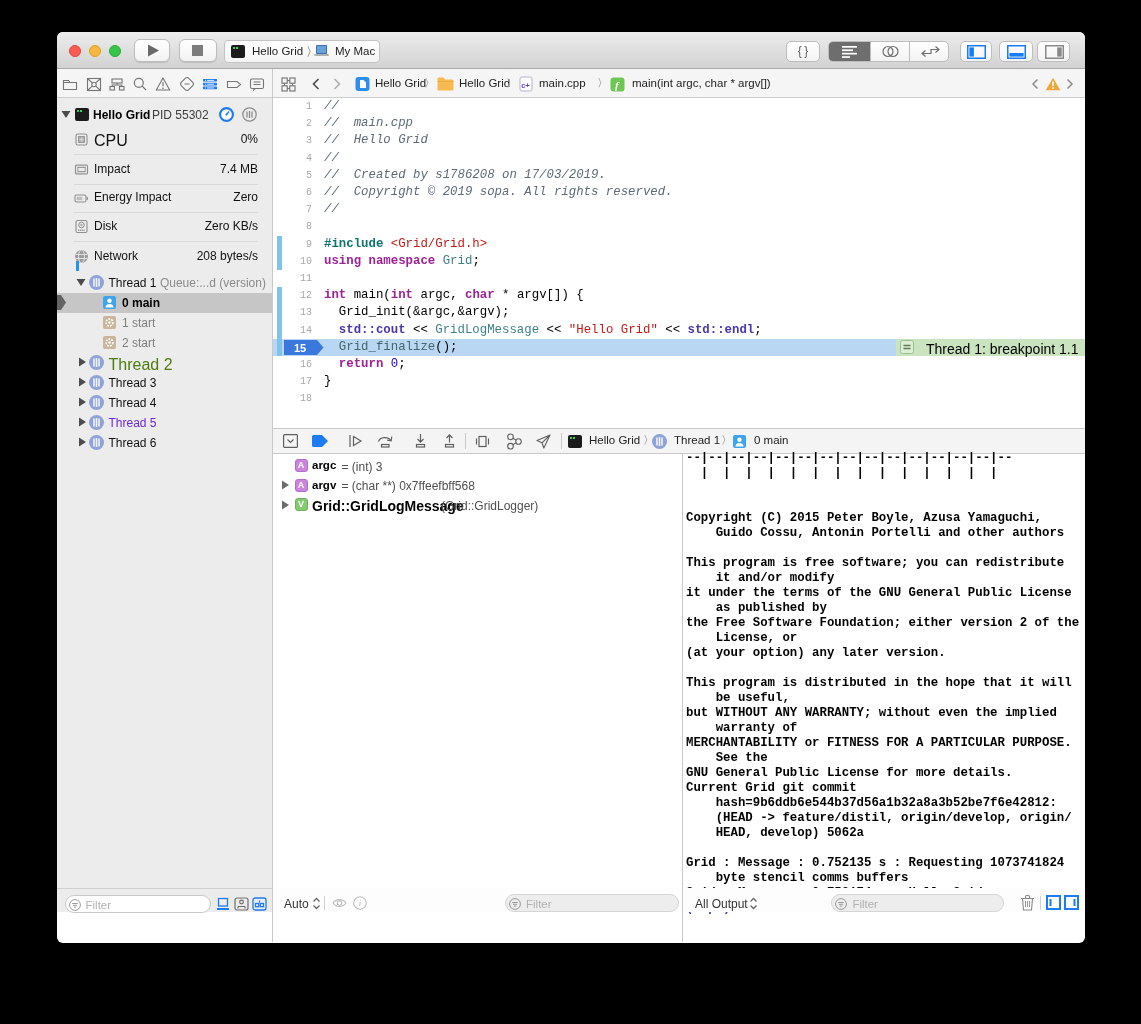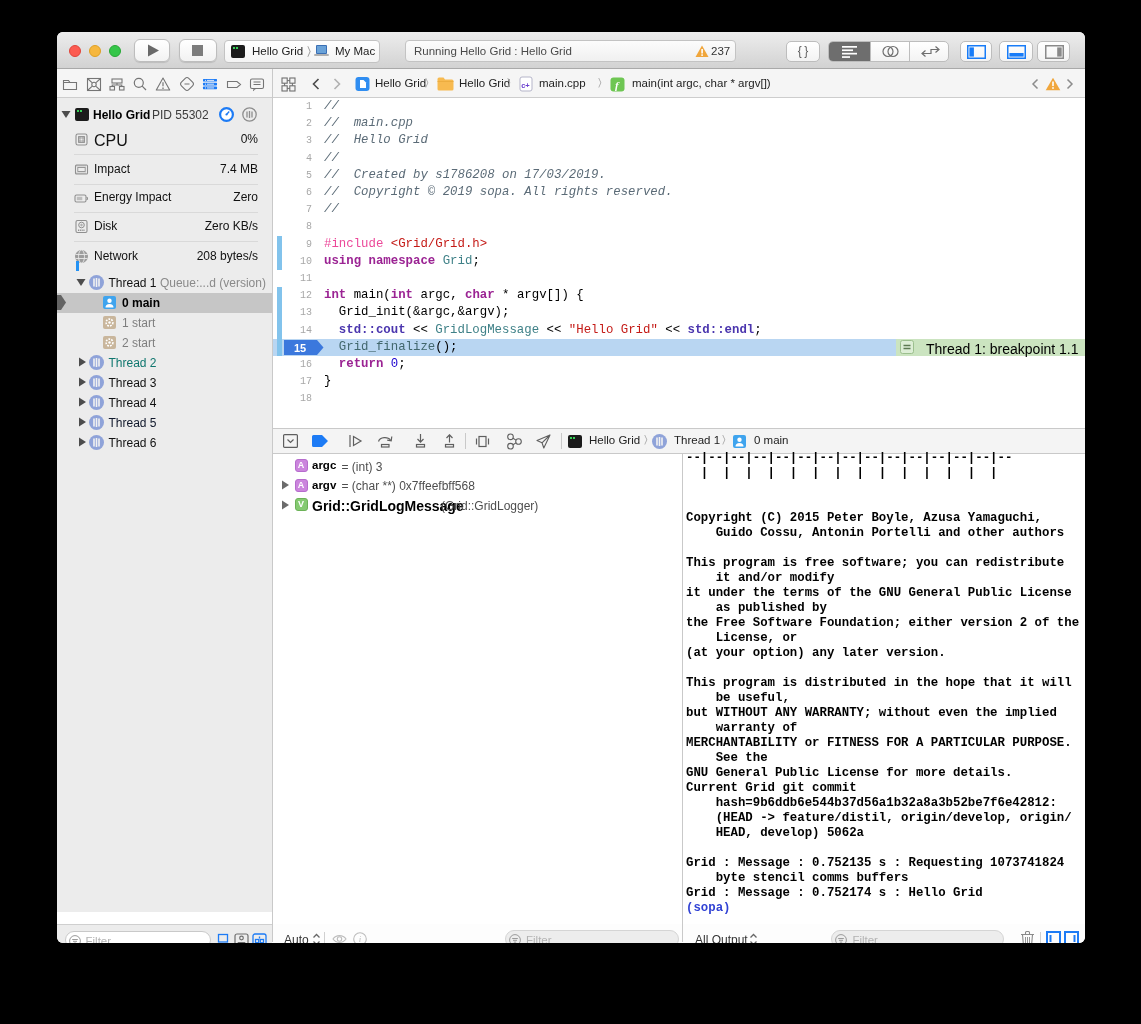--- a/index.html
+++ b/index.html
@@ -14,28 +14,28 @@
 .sbtn{position:absolute;top:9px;height:21px;background:linear-gradient(#fff,#f3f3f3);border:1px solid #bdbdbd;border-radius:5px}
 .bar2{position:absolute;left:0;top:37px;width:1028px;height:29px;background:#f5f5f5;border-bottom:1px solid #cdcdcd}
 .sidebar{position:absolute;left:0;top:66px;width:215px;height:814px;background:#ececec}
 .sdiv{position:absolute;left:215px;top:37px;width:1px;height:873px;background:#c9c9c9}
 .cdiv{position:absolute;left:625px;top:422px;width:1px;height:488px;background:#c9c9c9}
 .ssep{position:absolute;left:17px;width:184px;height:1px;background:#d9d9d9}
 .gut{position:absolute;left:216px;top:65.9px;width:39px;text-align:right;font-family:"Liberation Mono",monospace;font-size:10px;line-height:17.2px;color:#a8a8a8;white-space:pre}
 .code{position:absolute;left:267px;top:65.9px;font-family:"Liberation Mono",monospace;font-size:12.37px;line-height:17.2px;color:#000;white-space:pre}
 .cm{color:#5b6b77;font-style:italic}
 .kw{color:#9B2393;font-weight:bold}
-.pp{color:#ec4899;font-weight:normal}
+.pp{color:#0f766e;font-weight:bold}
 .str{color:#C41A16}
 .ty{color:#3E8087}
 .std{color:#4a35ae;font-weight:bold}
 .num{color:#1C00CF}
 .dbgbar{position:absolute;left:216px;top:396px;width:812px;height:26px;background:#f4f4f4;border-top:1px solid #c9c9c9;border-bottom:1px solid #c9c9c9}
 .console{position:absolute;left:629px;top:419px;font-family:"Liberation Mono",monospace;font-size:12.37px;line-height:15px;font-weight:bold;color:#000;white-space:pre}
-.bbar{position:absolute;top:892px;height:24px}
+.bbar{position:absolute;top:856px;height:24px}
 .ffield{position:absolute;height:18px;border-radius:9px;background:#fff;border:1px solid #c9c9c9}
 .ph{position:absolute;top:2.5px;font-size:11.5px;color:#b2b2b2}
 .ui{font-size:11.5px;color:#333}
 </style>
 </head>
 <body>
 <div class="win">
 
 <div class="toolbar">
  <div class="tl" style="left:12px;background:#fc5b51;border:0.5px solid #e0443a"></div>
@@ -58,29 +58,20 @@
           <rect x="5" y="2" width="2" height="2" fill="#37d158"></rect>
         </svg>
   <span class="a ui" style="left:27px;top:4px;color:#222">Hello Grid</span>
   <span class="a" style="left:82px;top:3px;color:#9a9a9a;font-size:12px">〉</span>
   <svg class="a" style="left:89px;top:4px" width="15" height="13" viewBox="0 0 15 13">
           <rect x="2" y="0" width="11" height="9" rx="1" fill="#3a6fb4"></rect>
           <rect x="3" y="1" width="9" height="7" fill="#6aa2d8"></rect>
           <rect x="0" y="9" width="15" height="2" rx="1" fill="#b0b0b0"></rect>
         </svg>
   <span class="a ui" style="left:110px;top:4px;color:#222">My Mac</span>
- </div>
- <div class="pillbox" style="left:348px;width:331px;height:22px;background:linear-gradient(#fcfcfc,#f0f0f0)">
-  <span class="a ui" style="left:8px;top:4px;color:#4a4a4a">Running Hello Grid : Hello Grid</span>
-  <svg class="a" style="left:289px;top:4px" width="14" height="13" viewBox="0 0 14 13">
-          <path d="M7 0.5 L13.5 12 L0.5 12 Z" fill="#f0a63c" rx="2"></path>
-          <rect x="6.3" y="4" width="1.6" height="4.5" fill="#fff"></rect>
-          <rect x="6.3" y="9.3" width="1.6" height="1.6" fill="#fff"></rect>
-        </svg>
-  <span class="a ui" style="left:305px;top:4px;color:#333">237</span>
  </div>
  <div class="sbtn" style="left:729px;width:34px;text-align:center;color:#606060;font-size:12px;line-height:19px">{ }</div>
  <div class="sbtn" style="left:771px;width:121px;padding:0">
   <div class="a" style="left:0;top:0;width:41px;height:19px;background:#6e6e6e;border-radius:4px 0 0 4px">
    <svg class="a" style="left:13px;top:3.5px" width="15" height="12" viewBox="0 0 15 12">
             <g fill="#fff">
               <rect y="0" width="15" height="1.7"></rect>
               <rect y="3.4" width="11" height="1.7"></rect>
               <rect y="6.8" width="15" height="1.7"></rect>
               <rect y="10.2" width="8" height="1.7"></rect>
@@ -354,21 +345,21 @@
  <span class="a" style="left:65px;top:238px;font-size:12px;color:#7e7e7e">2 start</span>
  <svg class="a" style="left:21px;top:259px" width="9" height="10" viewBox="0 0 9 10">
         <path d="M1 0.5 L8 5 L1 9.5 Z" fill="#4c4c4c"></path>
       </svg>
  <svg class="a" style="left:32px;top:257px" width="15" height="15" viewBox="0 0 15 15">
         <circle cx="7.5" cy="7.5" r="7.5" fill="#8fa3d9"></circle>
         <g stroke="#f2f2f2" stroke-width="1.6">
           <path d="M5 3.5 v8 M7.5 3 v9 M10 3.5 v8"></path>
         </g>
       </svg>
- <span class="a" style="left:51.5px;top:258px;font-size:12px;color:#0f766e">Thread 2</span>
+ <span class="a" style="left:51.5px;top:258px;font-size:16px;color:#4d7c0f">Thread 2</span>
  <svg class="a" style="left:21px;top:279px" width="9" height="10" viewBox="0 0 9 10">
         <path d="M1 0.5 L8 5 L1 9.5 Z" fill="#4c4c4c"></path>
       </svg>
  <svg class="a" style="left:32px;top:277px" width="15" height="15" viewBox="0 0 15 15">
         <circle cx="7.5" cy="7.5" r="7.5" fill="#8fa3d9"></circle>
         <g stroke="#f2f2f2" stroke-width="1.6">
           <path d="M5 3.5 v8 M7.5 3 v9 M10 3.5 v8"></path>
         </g>
       </svg>
  <span class="a" style="left:51.5px;top:278px;font-size:12px;color:#111">Thread 3</span>
@@ -384,21 +375,21 @@
  <span class="a" style="left:51.5px;top:298px;font-size:12px;color:#111">Thread 4</span>
  <svg class="a" style="left:21px;top:319px" width="9" height="10" viewBox="0 0 9 10">
         <path d="M1 0.5 L8 5 L1 9.5 Z" fill="#4c4c4c"></path>
       </svg>
  <svg class="a" style="left:32px;top:317px" width="15" height="15" viewBox="0 0 15 15">
         <circle cx="7.5" cy="7.5" r="7.5" fill="#8fa3d9"></circle>
         <g stroke="#f2f2f2" stroke-width="1.6">
           <path d="M5 3.5 v8 M7.5 3 v9 M10 3.5 v8"></path>
         </g>
       </svg>
- <span class="a" style="left:51.5px;top:318px;font-size:12px;color:#0f172a">Thread 5</span>
+ <span class="a" style="left:51.5px;top:318px;font-size:12px;color:#6d28d9">Thread 5</span>
  <svg class="a" style="left:21px;top:339px" width="9" height="10" viewBox="0 0 9 10">
         <path d="M1 0.5 L8 5 L1 9.5 Z" fill="#4c4c4c"></path>
       </svg>
  <svg class="a" style="left:32px;top:337px" width="15" height="15" viewBox="0 0 15 15">
         <circle cx="7.5" cy="7.5" r="7.5" fill="#8fa3d9"></circle>
         <g stroke="#f2f2f2" stroke-width="1.6">
           <path d="M5 3.5 v8 M7.5 3 v9 M10 3.5 v8"></path>
         </g>
       </svg>
  <span class="a" style="left:51.5px;top:338px;font-size:12px;color:#111">Thread 6</span>

